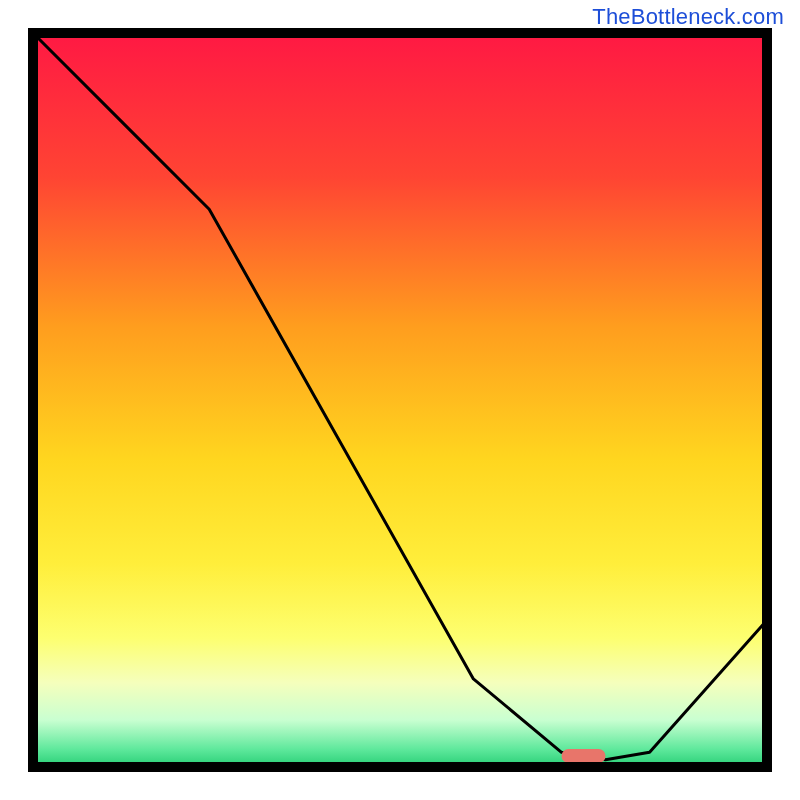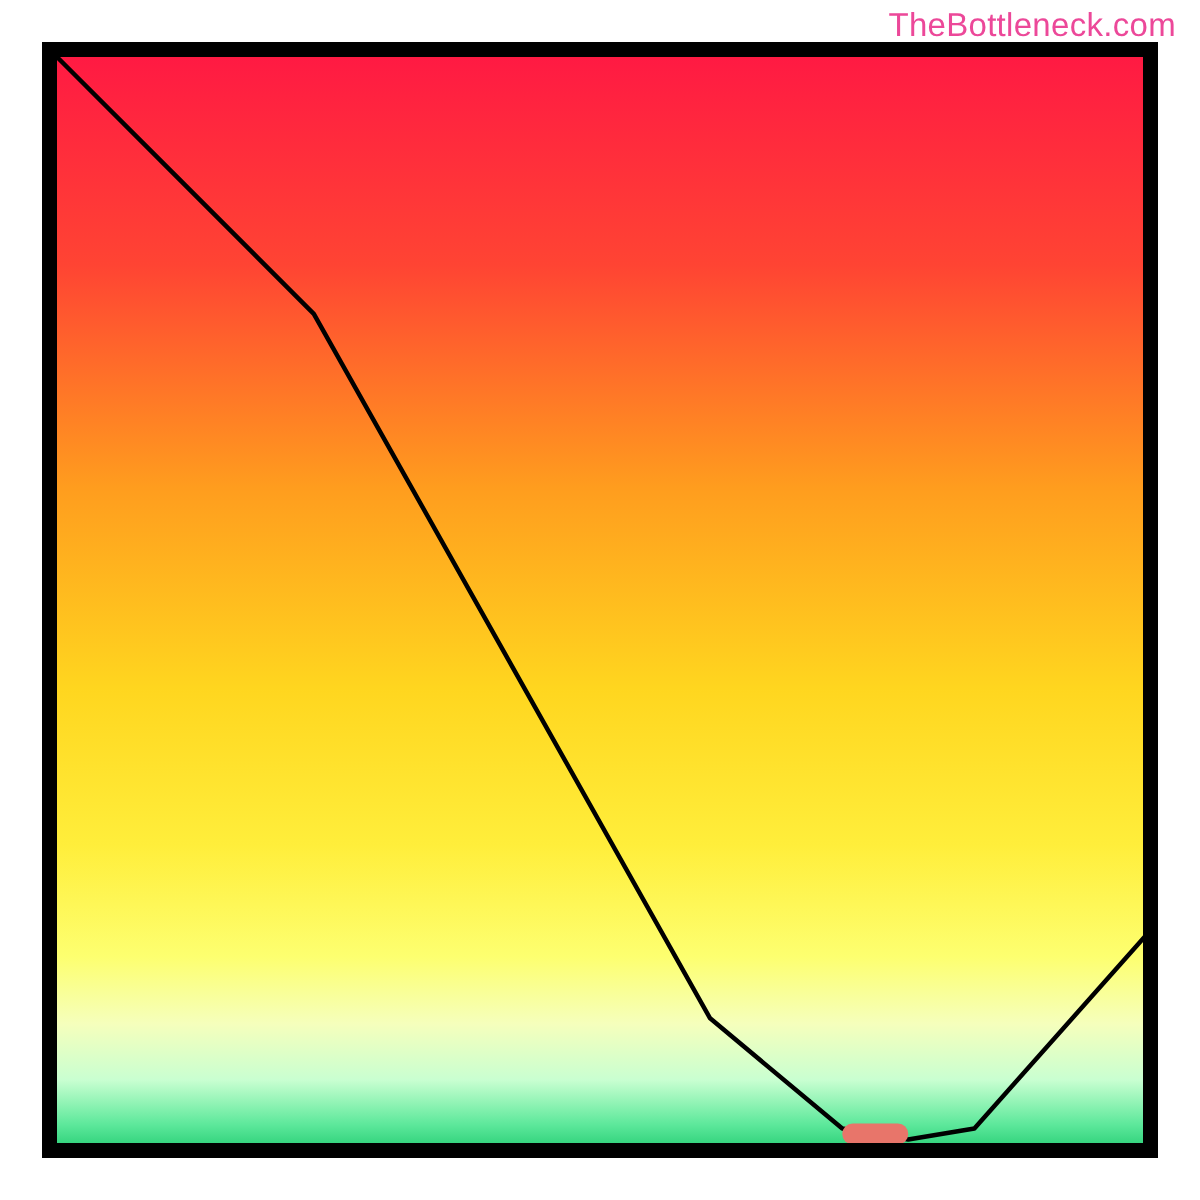--- a/index.html
+++ b/index.html
@@ -7,21 +7,21 @@
     padding: 0;
     width: 800px;
     height: 800px;
     background: #ffffff;
     font-family: Arial, Helvetica, sans-serif;
   }
   .watermark {
     position: absolute;
     top: 4px;
     right: 16px;
-    color: #ec4899;
+    color: #1d4ed8;
     font-size: 22px;
     letter-spacing: 0.2px;
     font-weight: 500;
   }
   svg {
     display: block;
   }
 </style>
 </head>
 <body>

